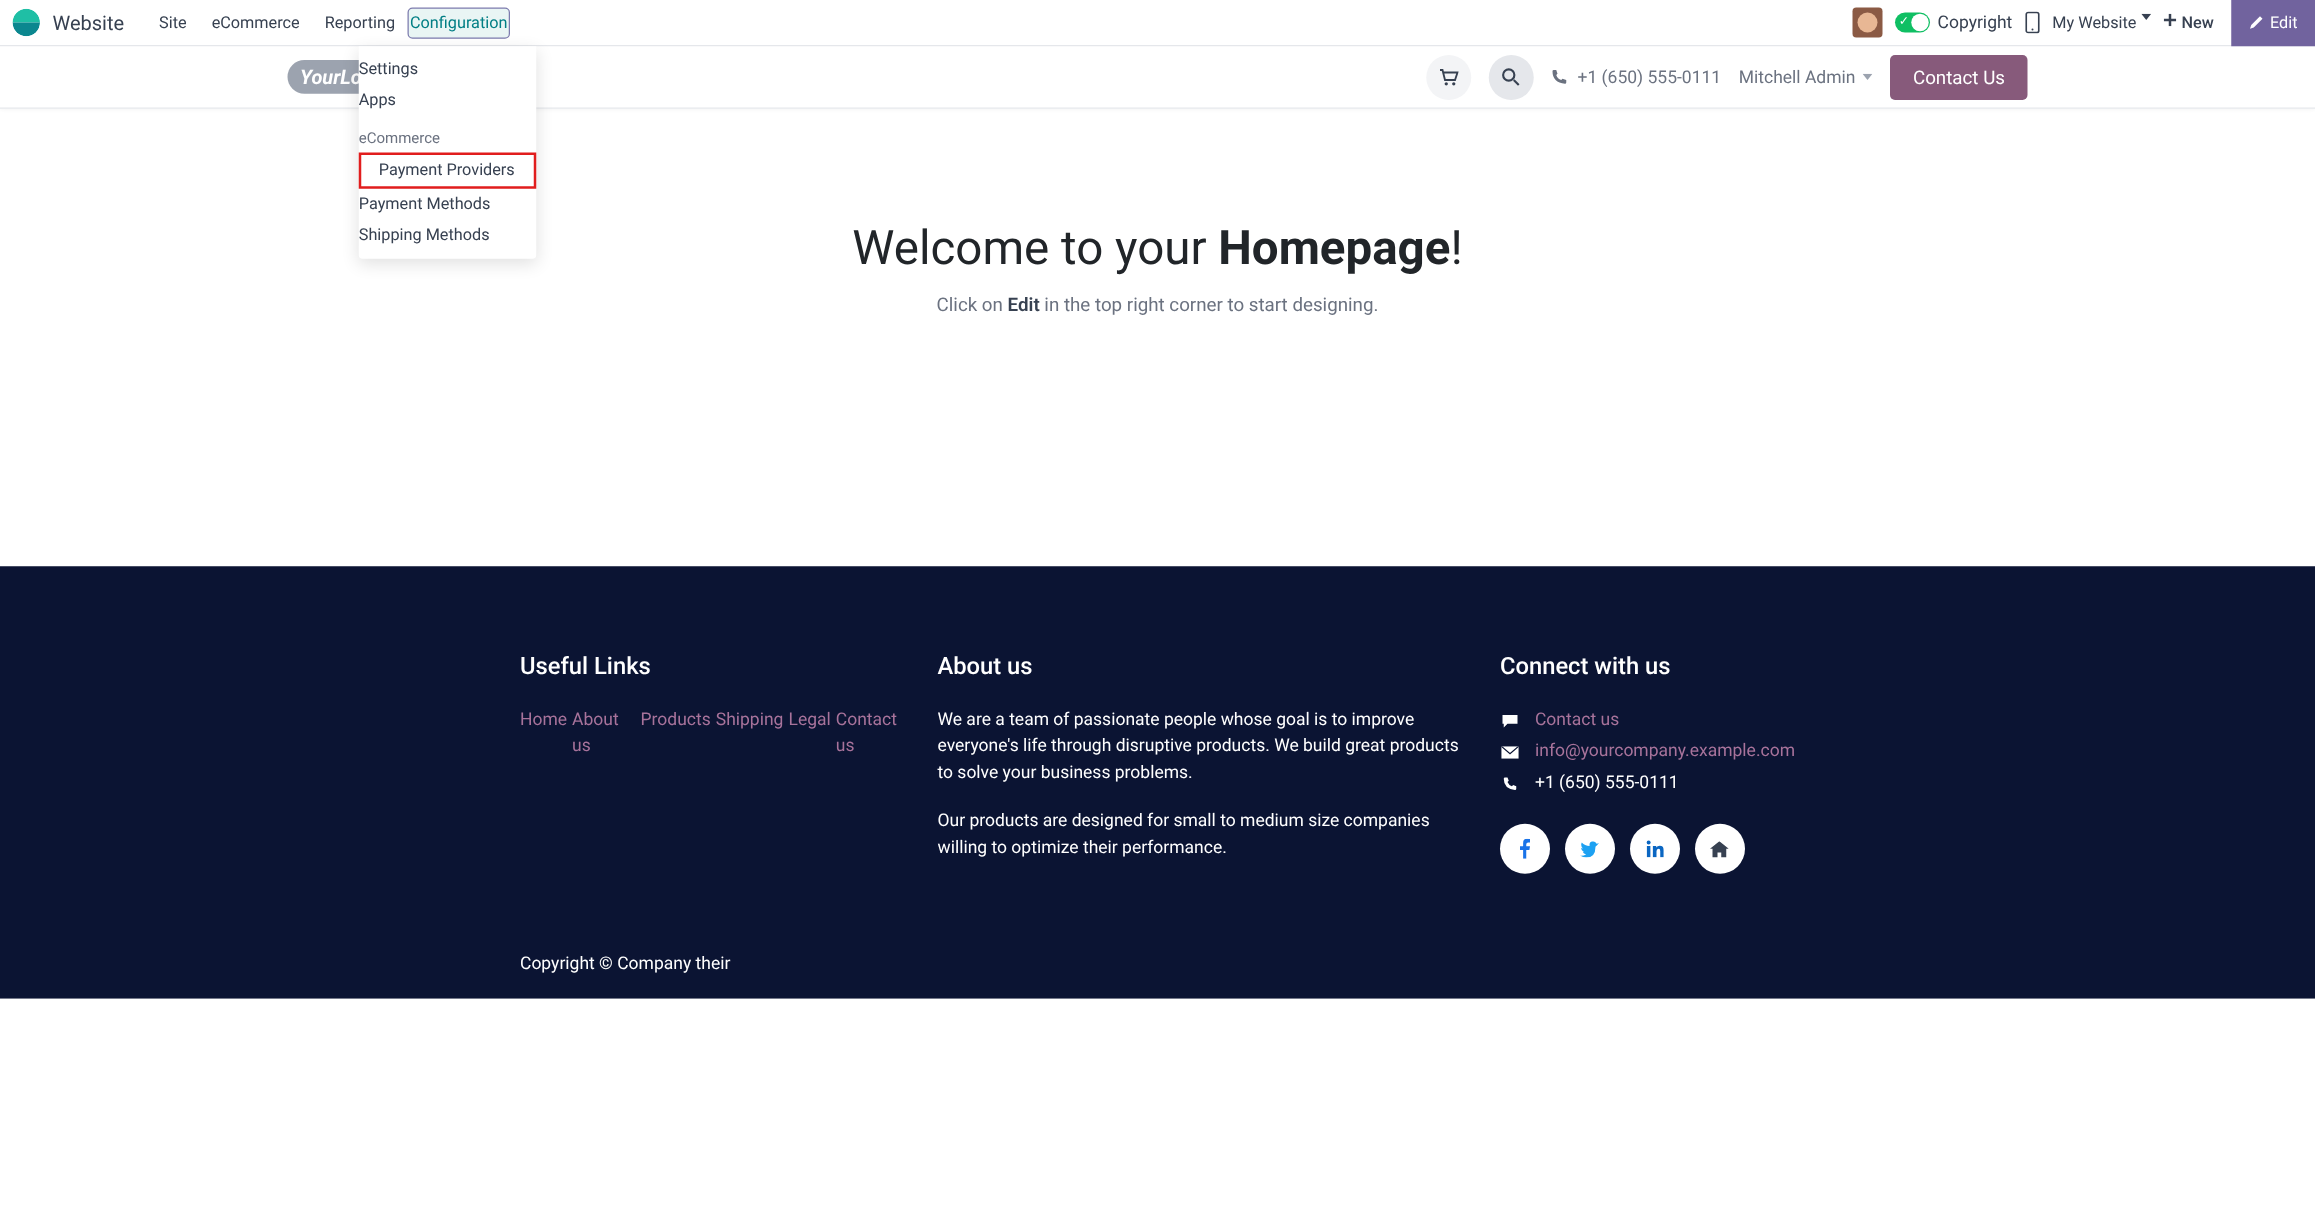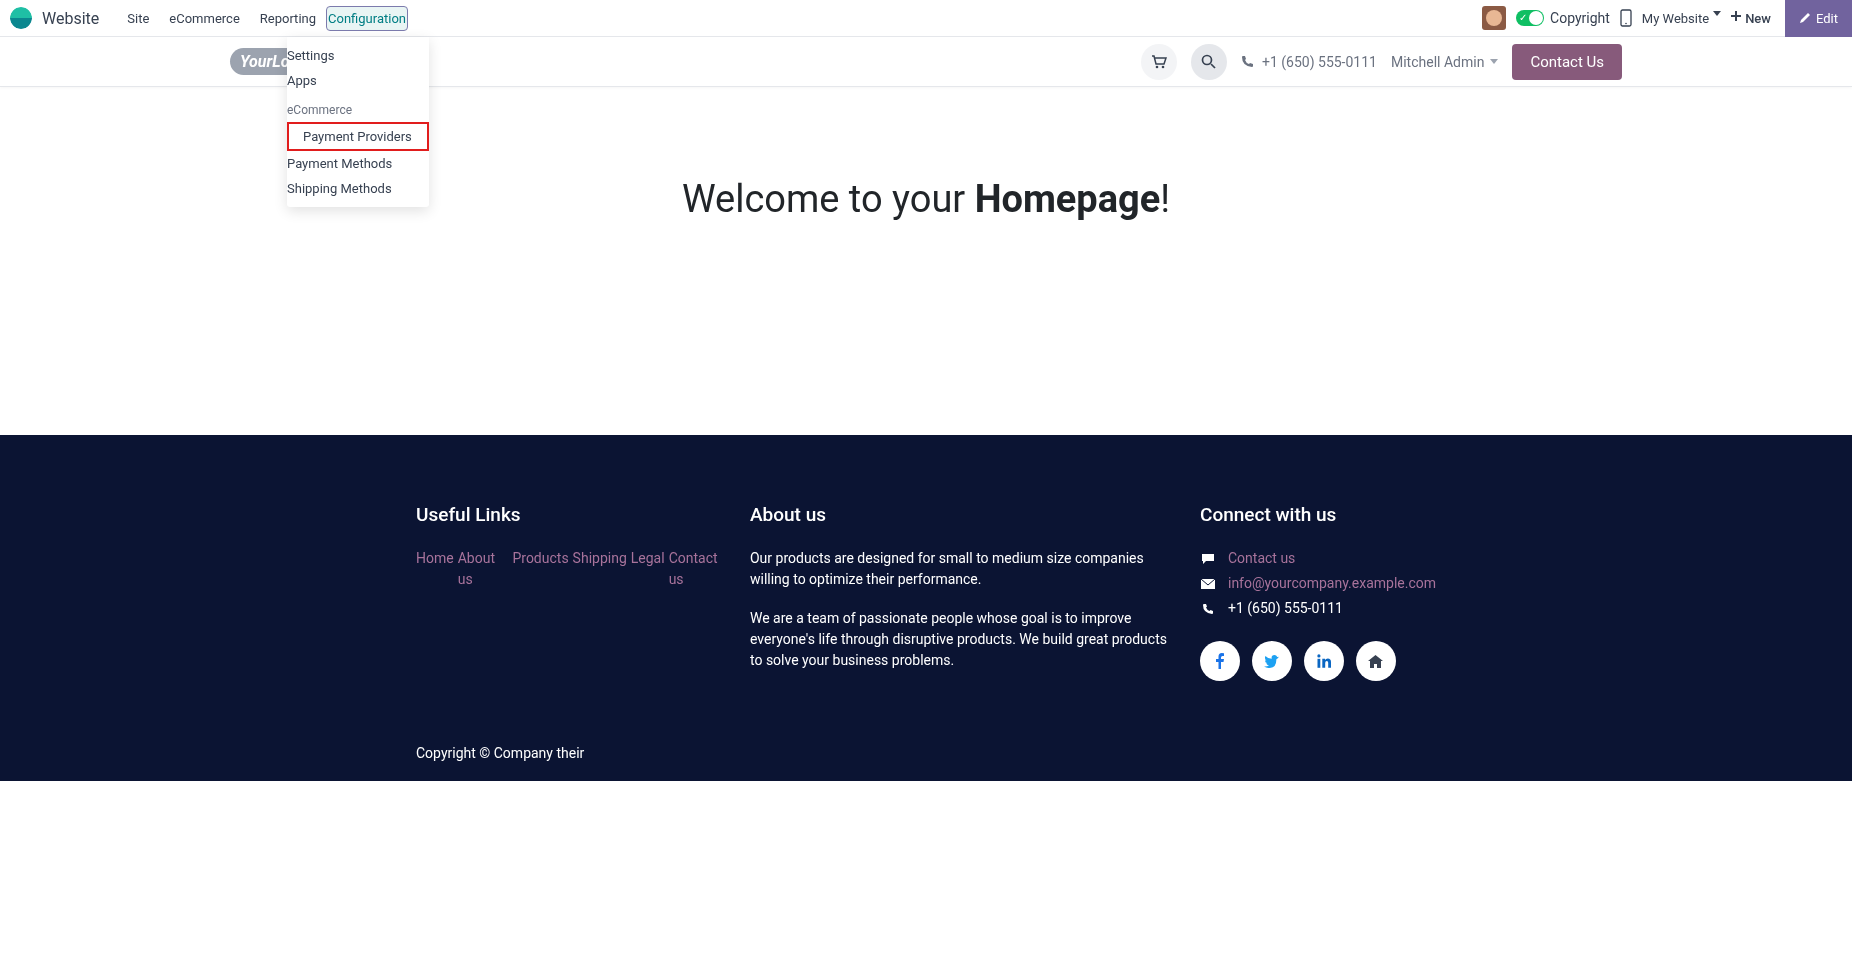--- a/index.html
+++ b/index.html
@@ -153,39 +153,42 @@
         </svg>
     </div>
     <div class="contact-btn">Contact Us</div>
   </div>
 </div>
 
 <div class="hero">
   <h1>
     <span>Welcome to your </span><strong>Homepage</strong><span>!</span>
   </h1>
+  <p>
+    <span>Click on </span><strong>Edit</strong><span> in the top right corner to start designing.</span>
+  </p>
 </div>
 
 <div class="footer">
   <div class="footer-inner">
     <div class="footer-col">
       <h3>Useful Links</h3>
       <div class="footer-links">
         <span class="footer-link">Home</span>
         <span class="footer-link">About us</span>
         <span class="footer-link">Products</span>
         <span class="footer-link">Shipping</span>
         <span class="footer-link">Legal</span>
         <span class="footer-link">Contact us</span>
       </div>
     </div>
     <div class="footer-col footer-about">
       <h3>About us</h3>
+      <p>We are a team of passionate people whose goal is to improve everyone's life through disruptive products. We build great products to solve your business problems.</p>
       <p>Our products are designed for small to medium size companies willing to optimize their performance.</p>
-      <p>We are a team of passionate people whose goal is to improve everyone's life through disruptive products. We build great products to solve your business problems.</p>
     </div>
     <div class="footer-col connect">
       <h3>Connect with us</h3>
       <div class="connect-row">
         <span class="icon-w">
             <svg width="14" height="12" viewBox="0 0 14 12">
               <path d="M1 1 H13 V8 H5 L2 11 V8 H1 Z" fill="#fff"></path>
             </svg>
           </span>
         <span class="footer-link">Contact us</span>

